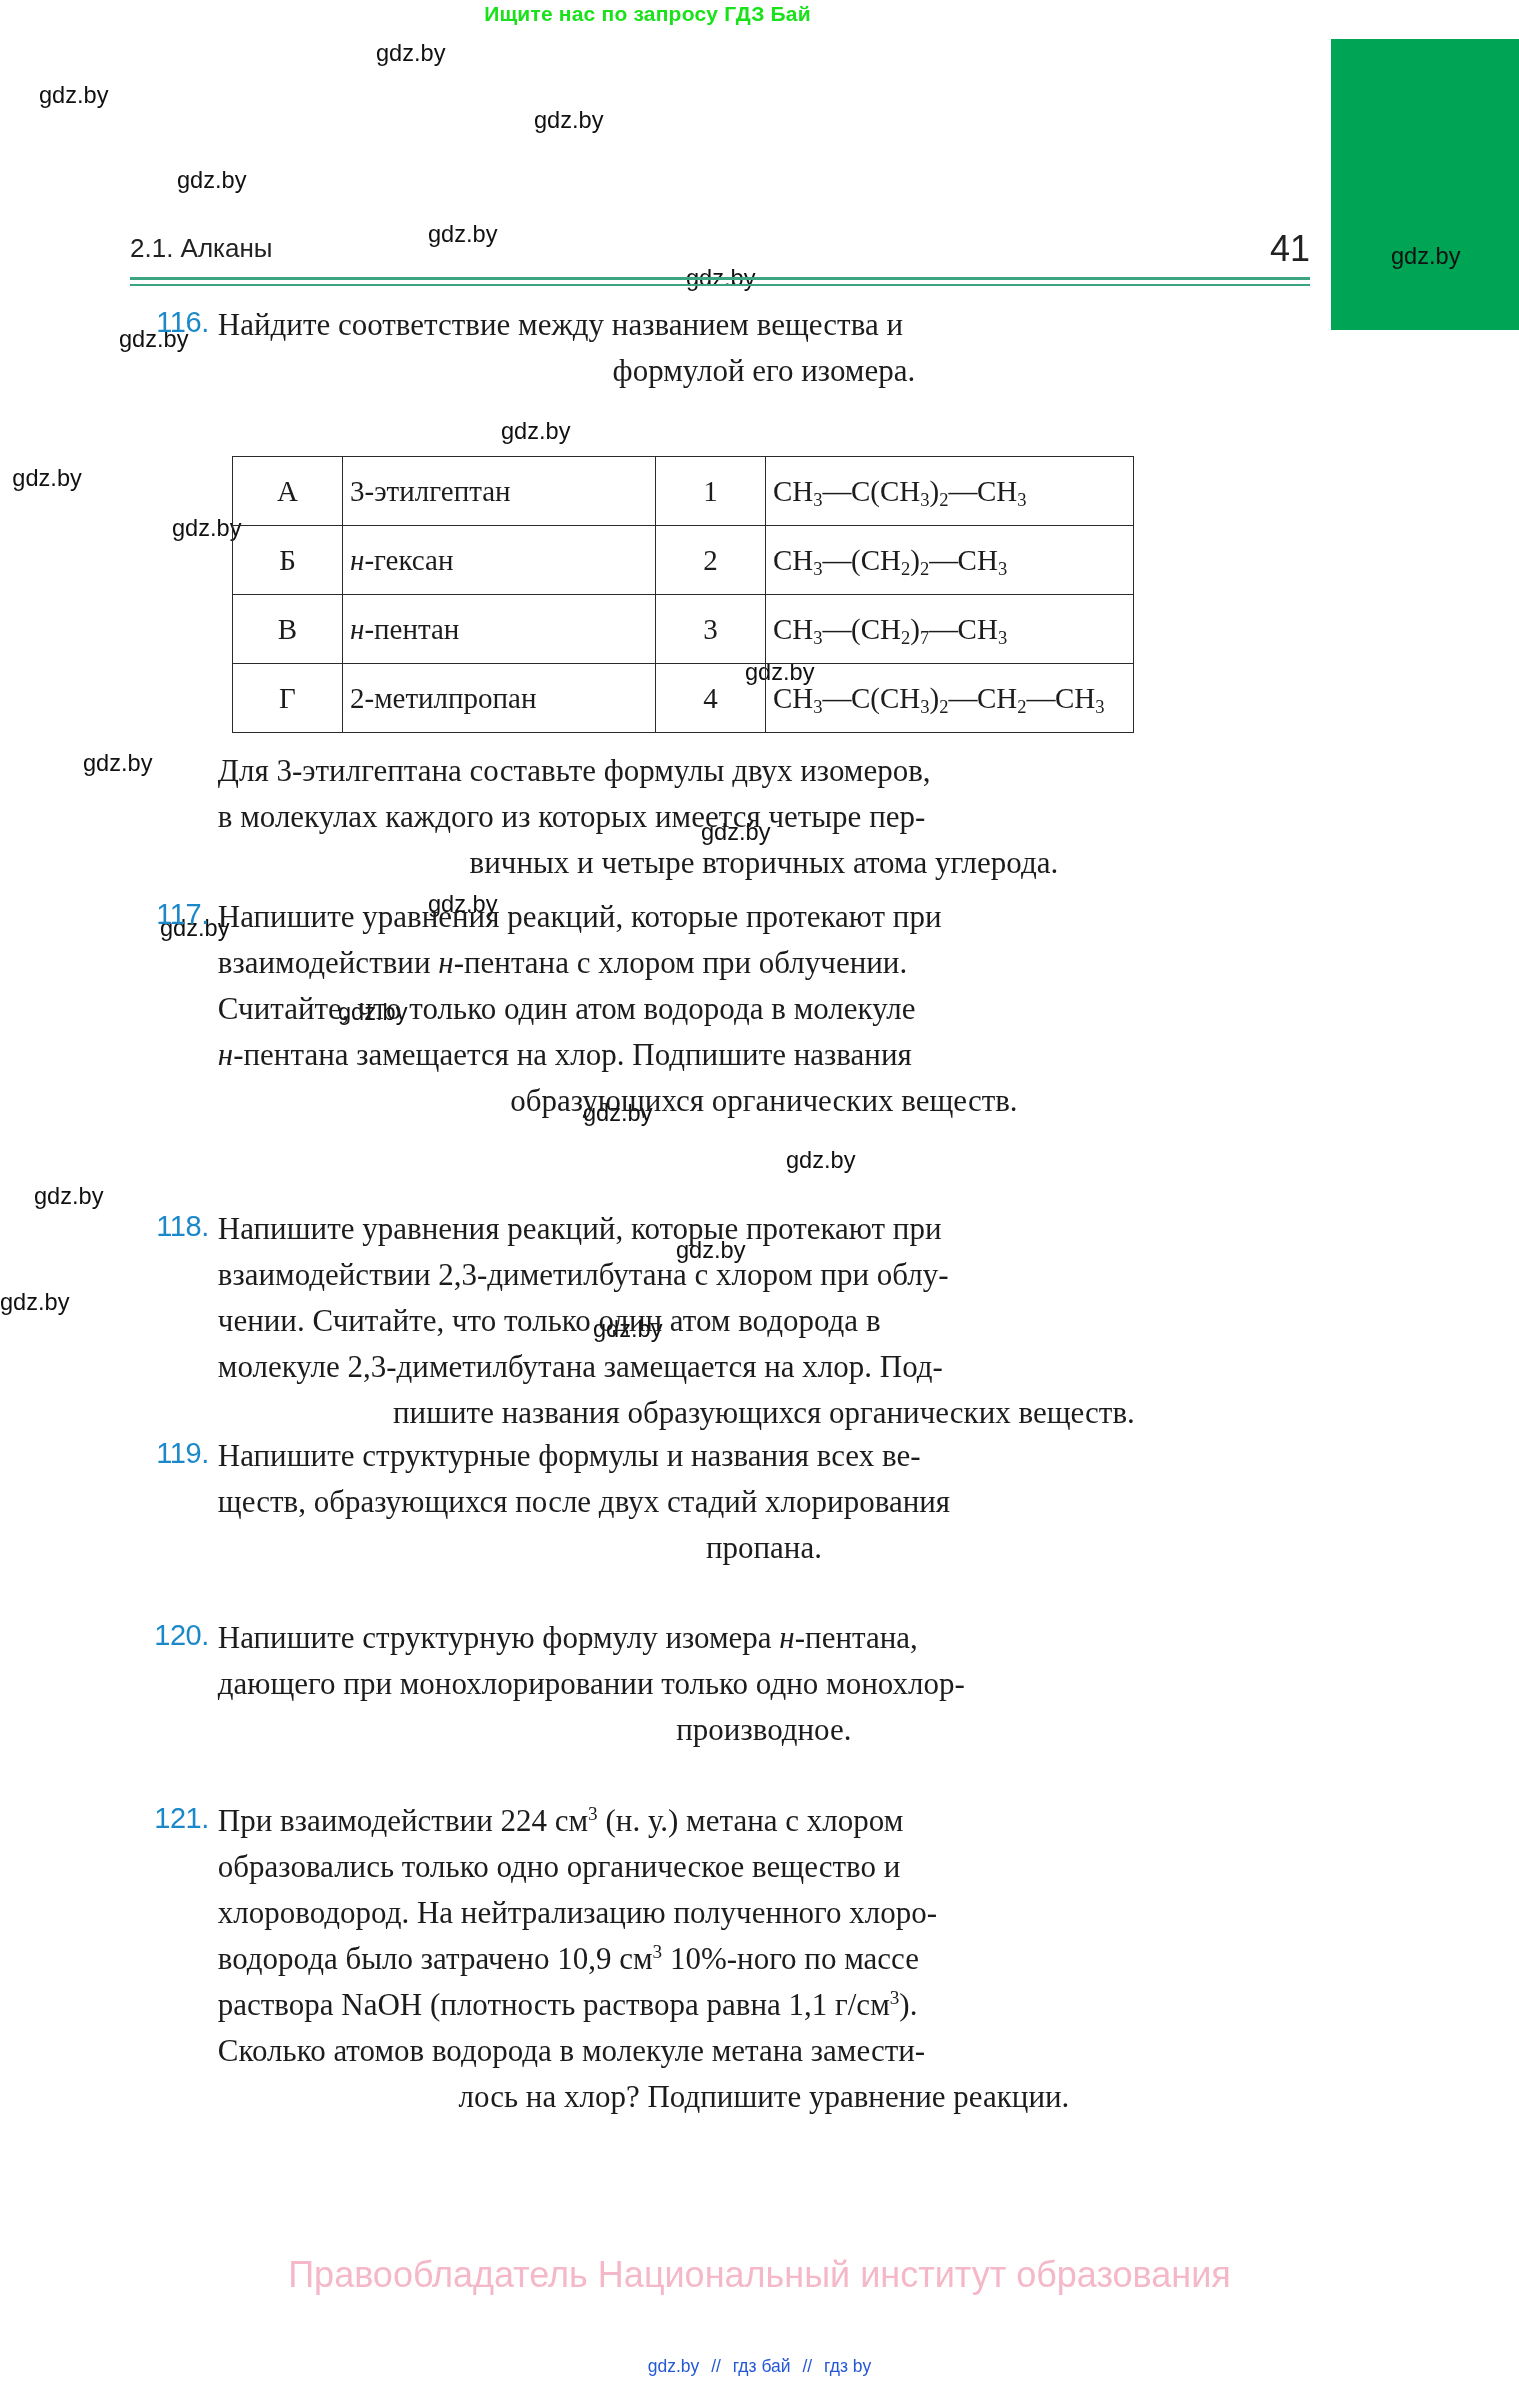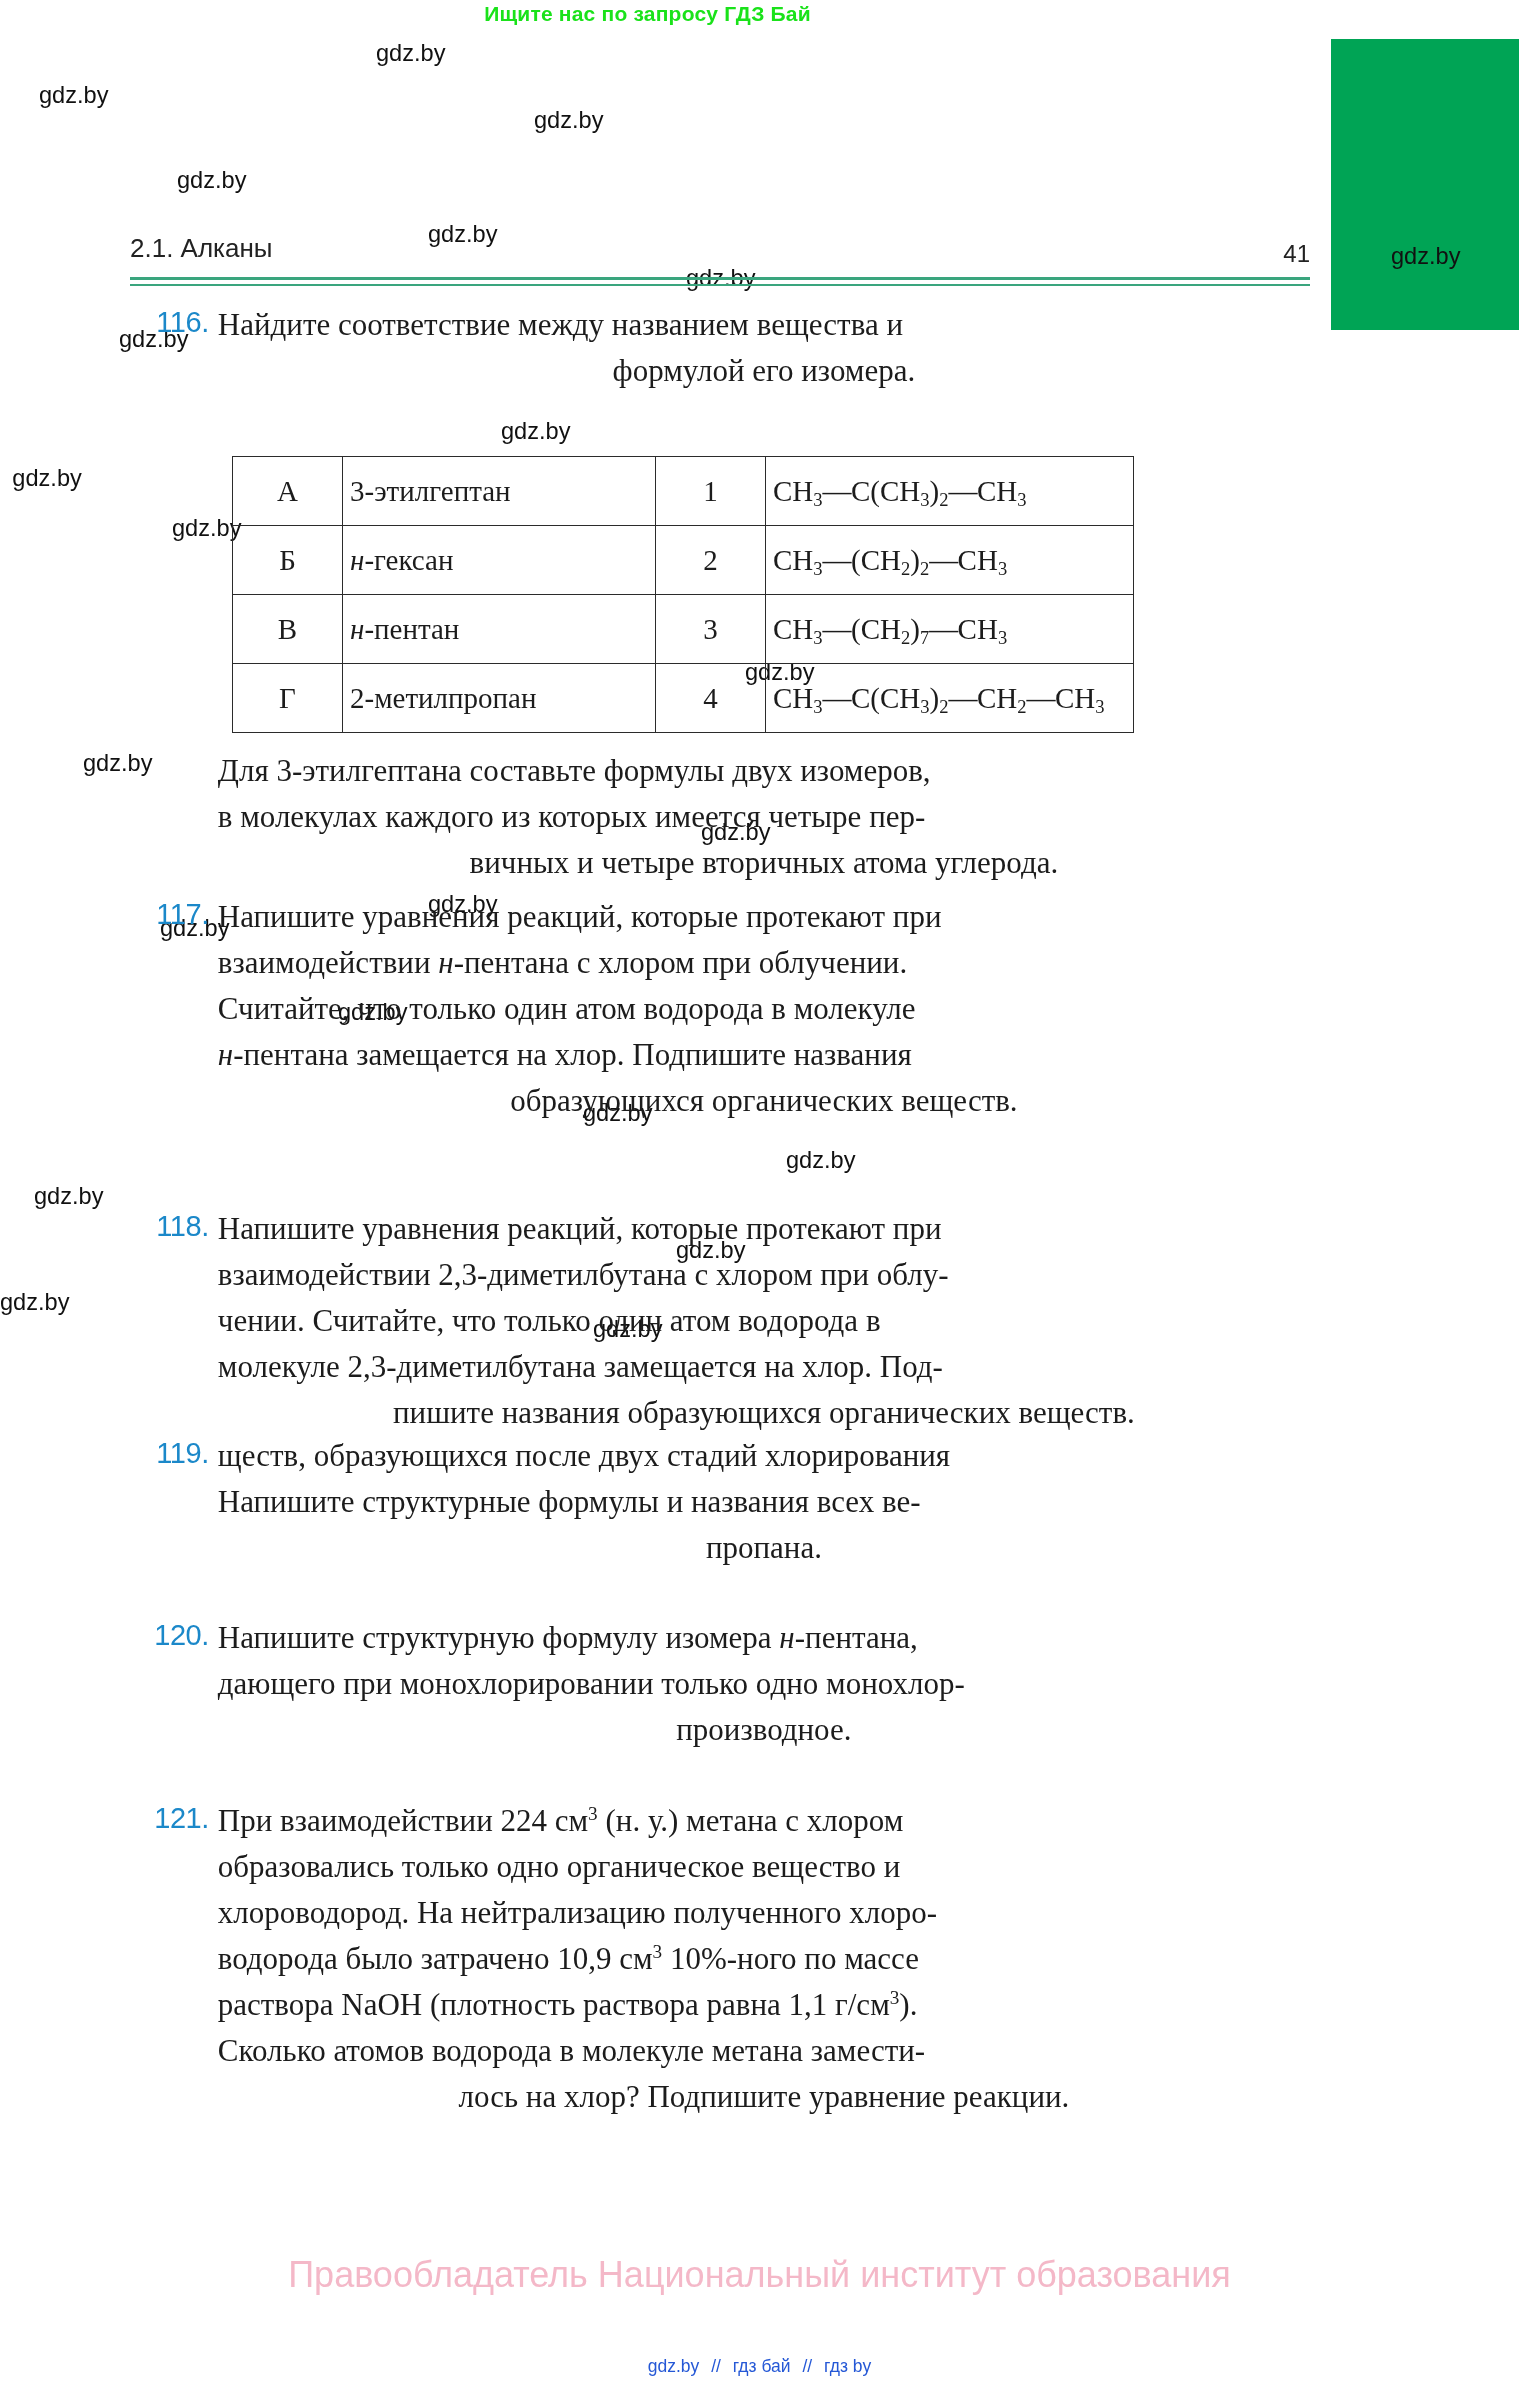--- a/index.html
+++ b/index.html
@@ -69,21 +69,21 @@
     top: 233px;
     width: 1180px;
     font-family: "Liberation Sans", "DejaVu Sans", sans-serif;
     font-size: 26px;
     color: #222222;
     display: flex;
     justify-content: space-between;
     align-items: flex-end;
   }
   .runhead .page-no {
-    font-size: 24px;
+    font-size: 36px;
     line-height: 0.82;
   }
   .rule {
     position: absolute;
     left: 130px;
     width: 1180px;
     height: 2.6px;
     background: #3aa57e;
   }
   .rule.one { top: 277px; }
@@ -288,22 +288,22 @@
         <p>молекуле 2,3-диметилбутана замещается на хлор. Под-</p>
         <p class="lastline">пишите названия образующихся органических веществ.</p>
       </div>
     </div>
   </div>
 
   <div class="ex" style="top:1433px;">
     <div class="ex-row">
       <div class="ex-num">119.</div>
       <div class="ex-body">
+        <p>Напишите структурные формулы и названия всех ве-</p>
         <p>ществ, образующихся после двух стадий хлорирования</p>
-        <p>Напишите структурные формулы и названия всех ве-</p>
         <p class="lastline">пропана.</p>
       </div>
     </div>
   </div>
 
   <div class="ex" style="top:1615px;">
     <div class="ex-row">
       <div class="ex-num">120.</div>
       <div class="ex-body">
         <p>Напишите структурную формулу изомера <span class="ital">н</span>-пентана,</p>

